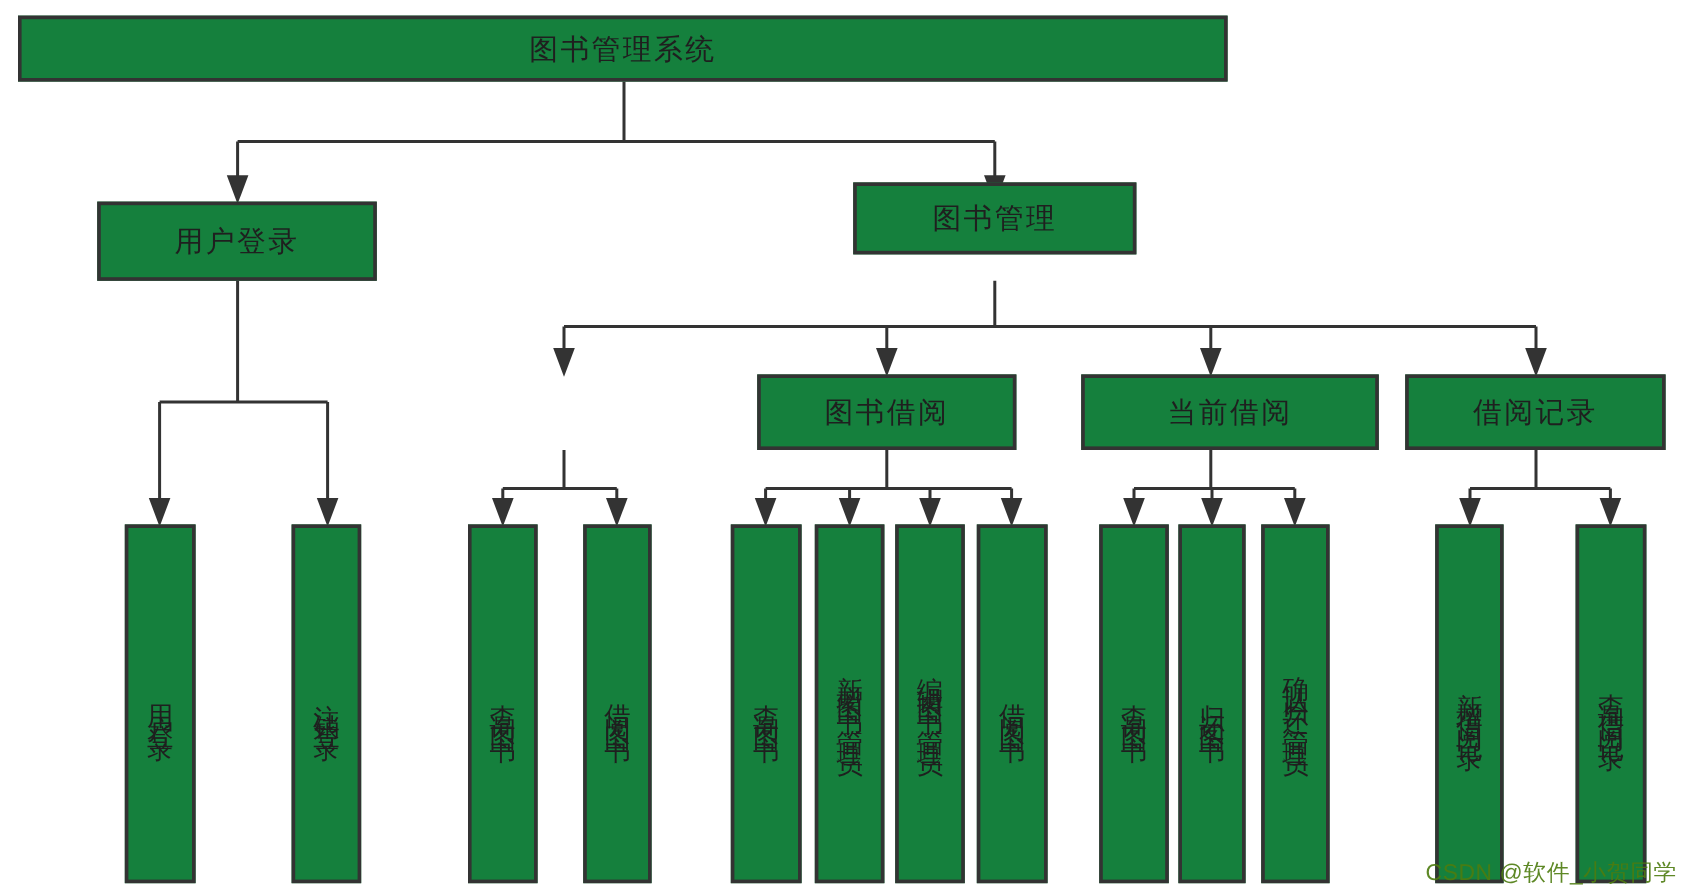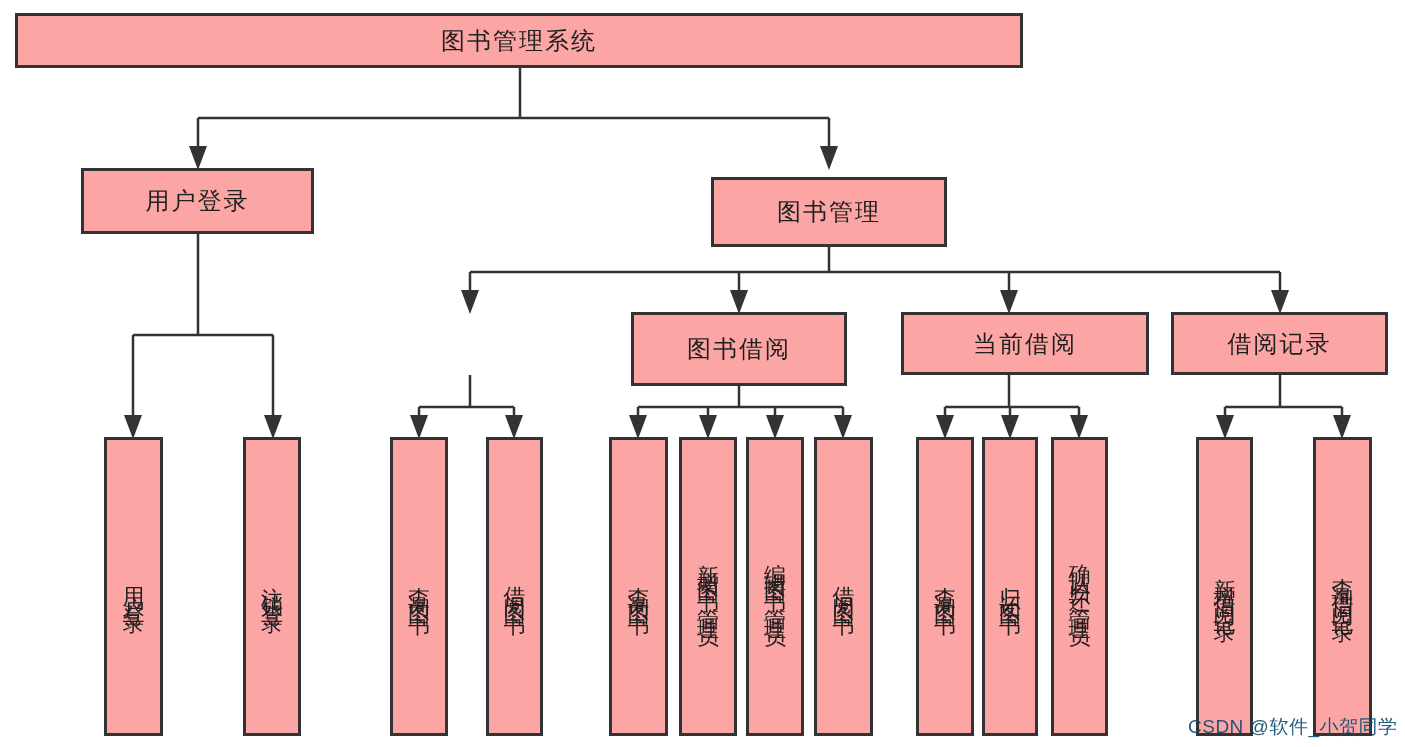--- a/index.html
+++ b/index.html
@@ -19,21 +19,21 @@
     position: absolute;
     left: 0;
     top: 0;
     width: 1405px;
     height: 747px;
   }
   .box {
     position: absolute;
     box-sizing: border-box;
     border: 3px solid #333333;
-    background: #fca5a5;
+    background: #15803d;
     display: flex;
     align-items: center;
     justify-content: center;
     color: #1f1f1f;
   }
   .h-label {
     font-size: 24px;
     letter-spacing: 2px;
     white-space: nowrap;
   }
@@ -48,21 +48,21 @@
     letter-spacing: 9px;
     line-height: 1.0;
     white-space: nowrap;
   }
   .watermark {
     position: absolute;
     left: 1188px;
     top: 714px;
     font-size: 19px;
     letter-spacing: 0.5px;
-    color: #0c4a6e;
+    color: #4d7c0f;
     opacity: 0.9;
     white-space: nowrap;
     z-index: 5;
   }
 </style>
 </head>
 <body>
 
 <div class="canvas">
 
@@ -124,25 +124,25 @@
     </g>
   </svg>
 
   <div class="box" style="left:15px; top:13px; width:1008px; height:55px;">
     <span class="h-label">图书管理系统</span>
   </div>
 
   <div class="box" style="left:81px; top:168px; width:233px; height:66px;">
     <span class="h-label">用户登录</span>
   </div>
-  <div class="box" style="left:711px; top:177px; width:236px; height:70px;text-align:right;">
+  <div class="box" style="left:711px; top:152px; width:236px; height:60px;text-align:right;">
     <span class="h-label">图书管理</span>
   </div>
 
-  <div class="box" style="left:631px; top:312px; width:216px; height:74px;">
+  <div class="box" style="left:631px; top:312px; width:216px; height:63px;">
     <span class="h-label">图书借阅</span>
   </div>
   <div class="box" style="left:901px; top:312px; width:248px; height:63px;">
     <span class="h-label">当前借阅</span>
   </div>
   <div class="box" style="left:1171px; top:312px; width:217px; height:63px;">
     <span class="h-label">借阅记录</span>
   </div>
 
   <div class="box leaf" style="left:104px; width:59px;">

